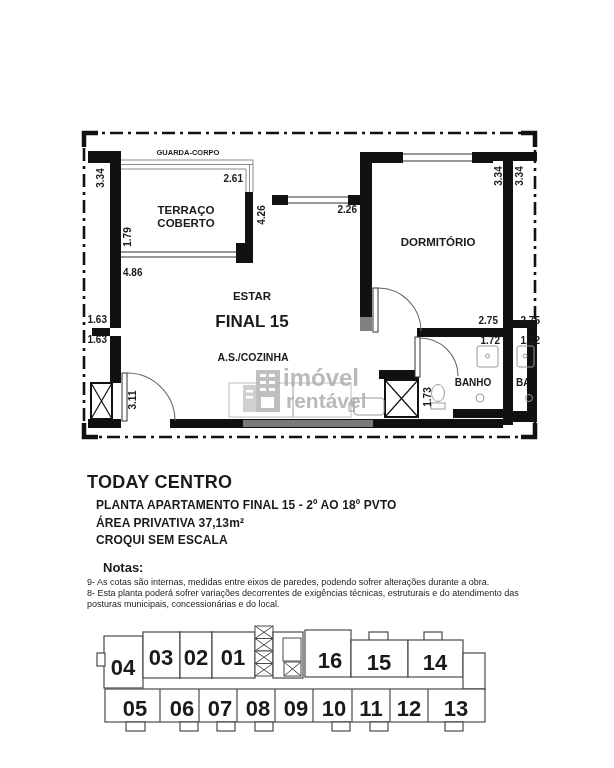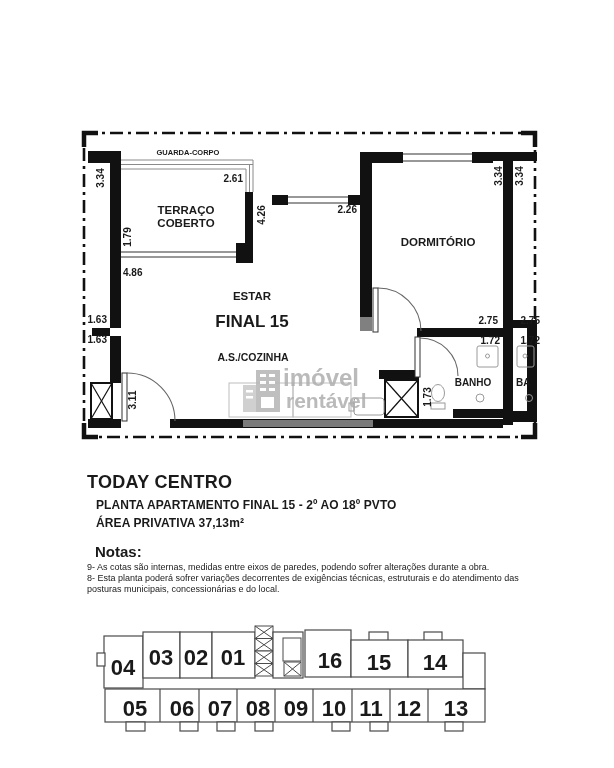--- a/index.html
+++ b/index.html
@@ -4,21 +4,21 @@
 <style>
   html,body{margin:0;padding:0;background:#fff;}
   .page{position:relative;width:614px;height:768px;background:#fff;overflow:hidden;
         font-family:"Liberation Sans",sans-serif;color:#1a1a1a;}
   svg{position:absolute;left:0;}
   #plan-svg{top:0;}
   #key-svg{top:615px;}
   .textblock{position:absolute;left:87px;top:472px;width:458px;}
   .tb-title{font-size:18px;font-weight:bold;letter-spacing:.3px;margin:0 0 5px 0;}
   .tb-line{font-size:12px;font-weight:600;margin:0 0 3.5px 0;letter-spacing:.1px;padding-left:9px;}
-  .tb-notes-title{font-size:15px;font-weight:600;margin:13px 0 2px 8px;}
+  .tb-notes-title{font-size:13px;font-weight:600;margin:13px 0 2px 16px;}
   .tb-note{font-size:9px;line-height:11px;margin:0;letter-spacing:0;}
   text{font-family:"Liberation Sans",sans-serif;fill:#1a1a1a;}
   .dim{font-size:10px;font-weight:600;}
   .room{font-weight:bold;}
   .wall{fill:#111;}
   .thin{stroke:#333;stroke-width:1.2;fill:none;}
   .rail{stroke:#8a8a8a;stroke-width:1;fill:none;}
   .door{stroke:#666;stroke-width:1.1;fill:none;}
   .fixture{stroke:#9a9a9a;stroke-width:1;fill:none;}
   .faint{stroke:#bdbdbd;stroke-width:1;fill:none;}
@@ -176,20 +176,21 @@
   <text class="dim" x="500" y="344" text-anchor="end">1.72</text>
   <text class="dim" x="428" y="400" text-anchor="middle" transform="rotate(-90 428 397)">1.73</text>
   <text class="dim" x="540" y="324" text-anchor="end">2.75</text>
   <text class="dim" x="540" y="344" text-anchor="end">1.72</text>
 </svg>
 
 <div class="textblock">
   <p class="tb-title">TODAY CENTRO</p>
   <p class="tb-line">PLANTA APARTAMENTO FINAL 15 - 2º AO 18º PVTO</p>
   <p class="tb-line">ÁREA PRIVATIVA 37,13m²</p>
+  <p class="tb-line">CROQUI SEM ESCALA</p>
   <p class="tb-notes-title">Notas:</p>
   <p class="tb-note">9- As cotas são internas, medidas entre eixos de paredes, podendo sofrer alterações durante a obra.</p>
   <p class="tb-note">8- Esta planta poderá sofrer variações decorrentes de exigências técnicas, estruturais e do atendimento das posturas municipais, concessionárias e do local.</p>
 </div>
 
 <svg id="key-svg" width="614" height="153" viewBox="0 615 614 153">
 
   <rect class="kp" x="104" y="636" width="39" height="52"></rect>
   <rect class="kp" x="97" y="653" width="8" height="13"></rect>
   <rect class="kp" x="143" y="632" width="37" height="46"></rect>

